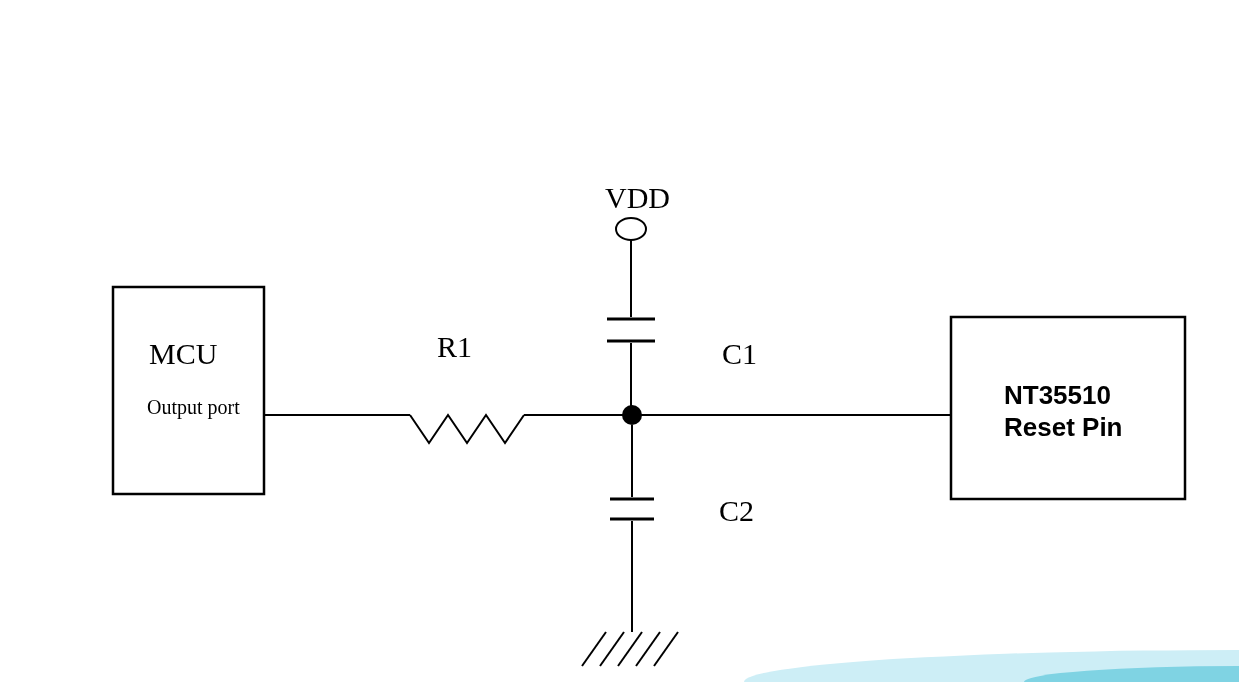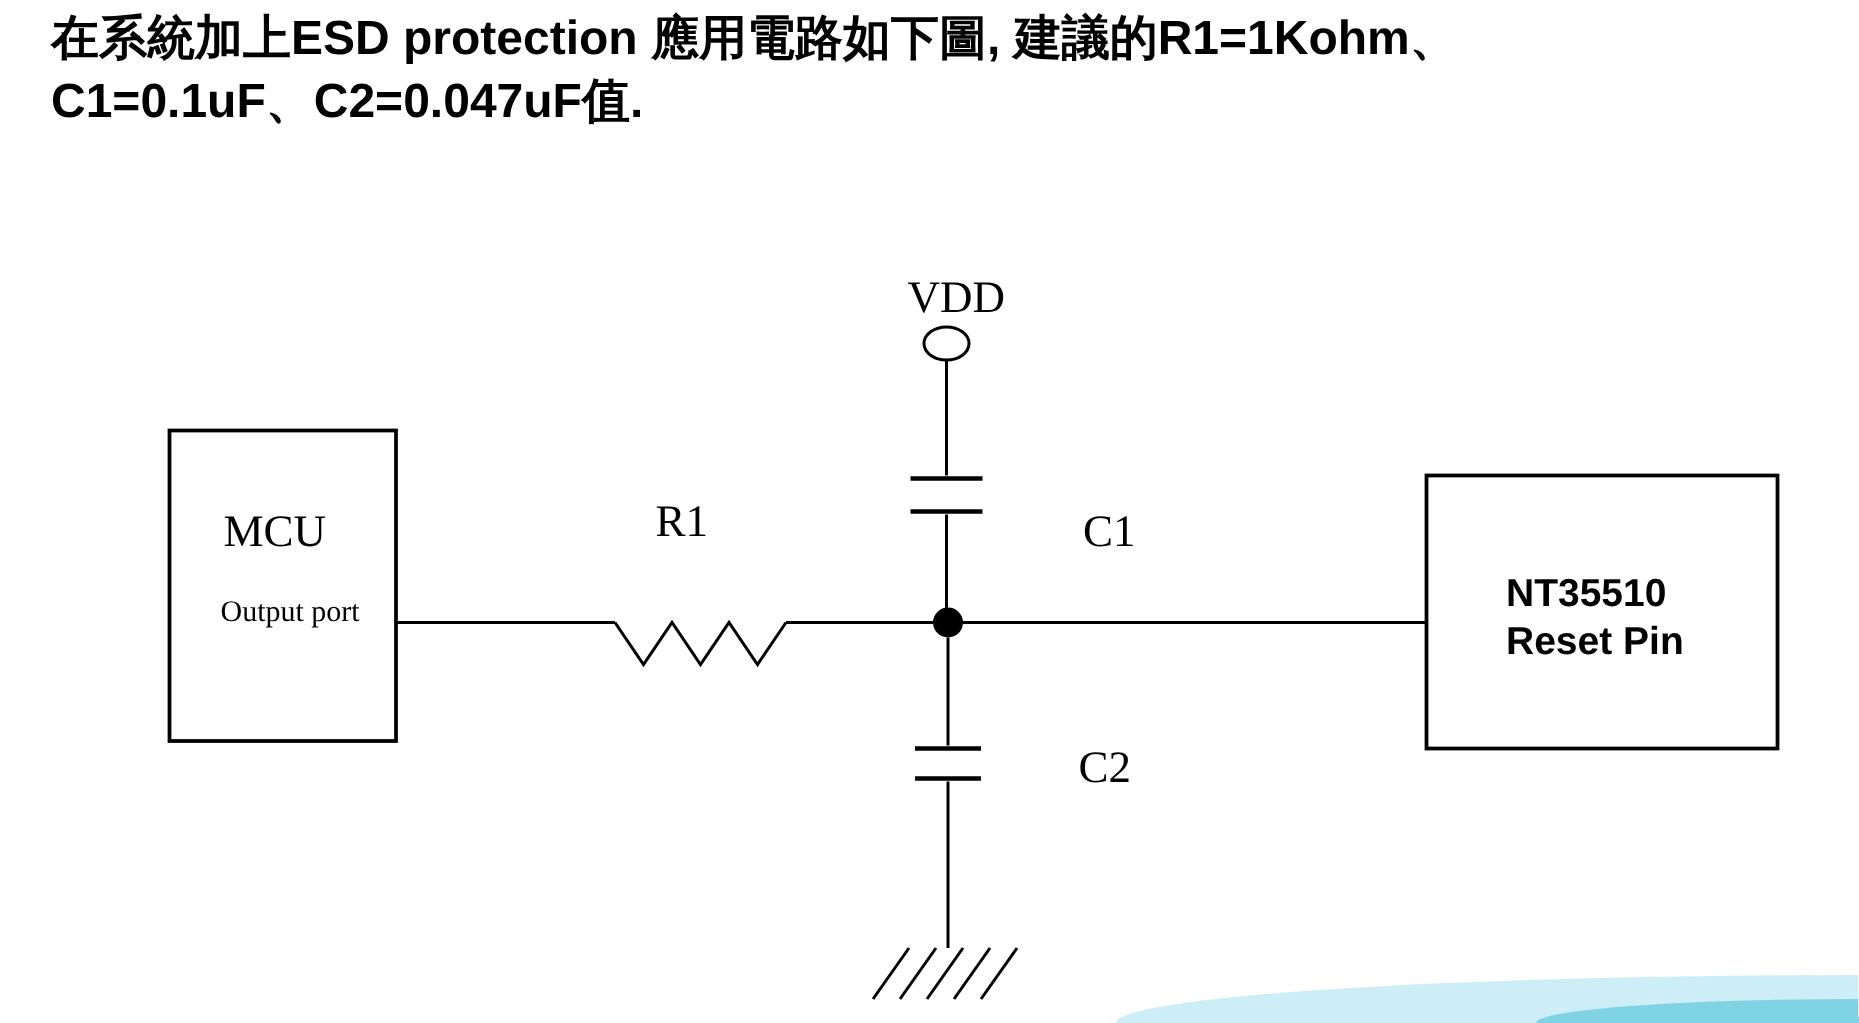--- a/index.html
+++ b/index.html
@@ -81,24 +81,20 @@
     height: 16px;
     background: #7fd3e3;
     border-top-left-radius: 100%;
   }
 </style>
 </head>
 <body>
 
 <div id="page">
 
-  <div id="title-block">
-    <div>在系統加上ESD protection 應用電路如下圖, 建議的R1=1Kohm、</div>
-    <div>C1=0.1uF、C2=0.047uF值.</div>
-  </div>
 
   <svg id="circuit-svg" viewBox="0 0 1239 682" xmlns="http://www.w3.org/2000/svg">
 
     <text class="serif-label" x="605" y="208">VDD</text>
     <ellipse class="wire" cx="631" cy="229" rx="15" ry="11"></ellipse>
     <line class="wire" x1="631" y1="240" x2="631" y2="317"></line>
 
     <line class="plate" x1="607" y1="319" x2="655" y2="319"></line>
     <line class="plate" x1="607" y1="341" x2="655" y2="341"></line>
     <line class="wire" x1="631" y1="343" x2="631" y2="410"></line>

